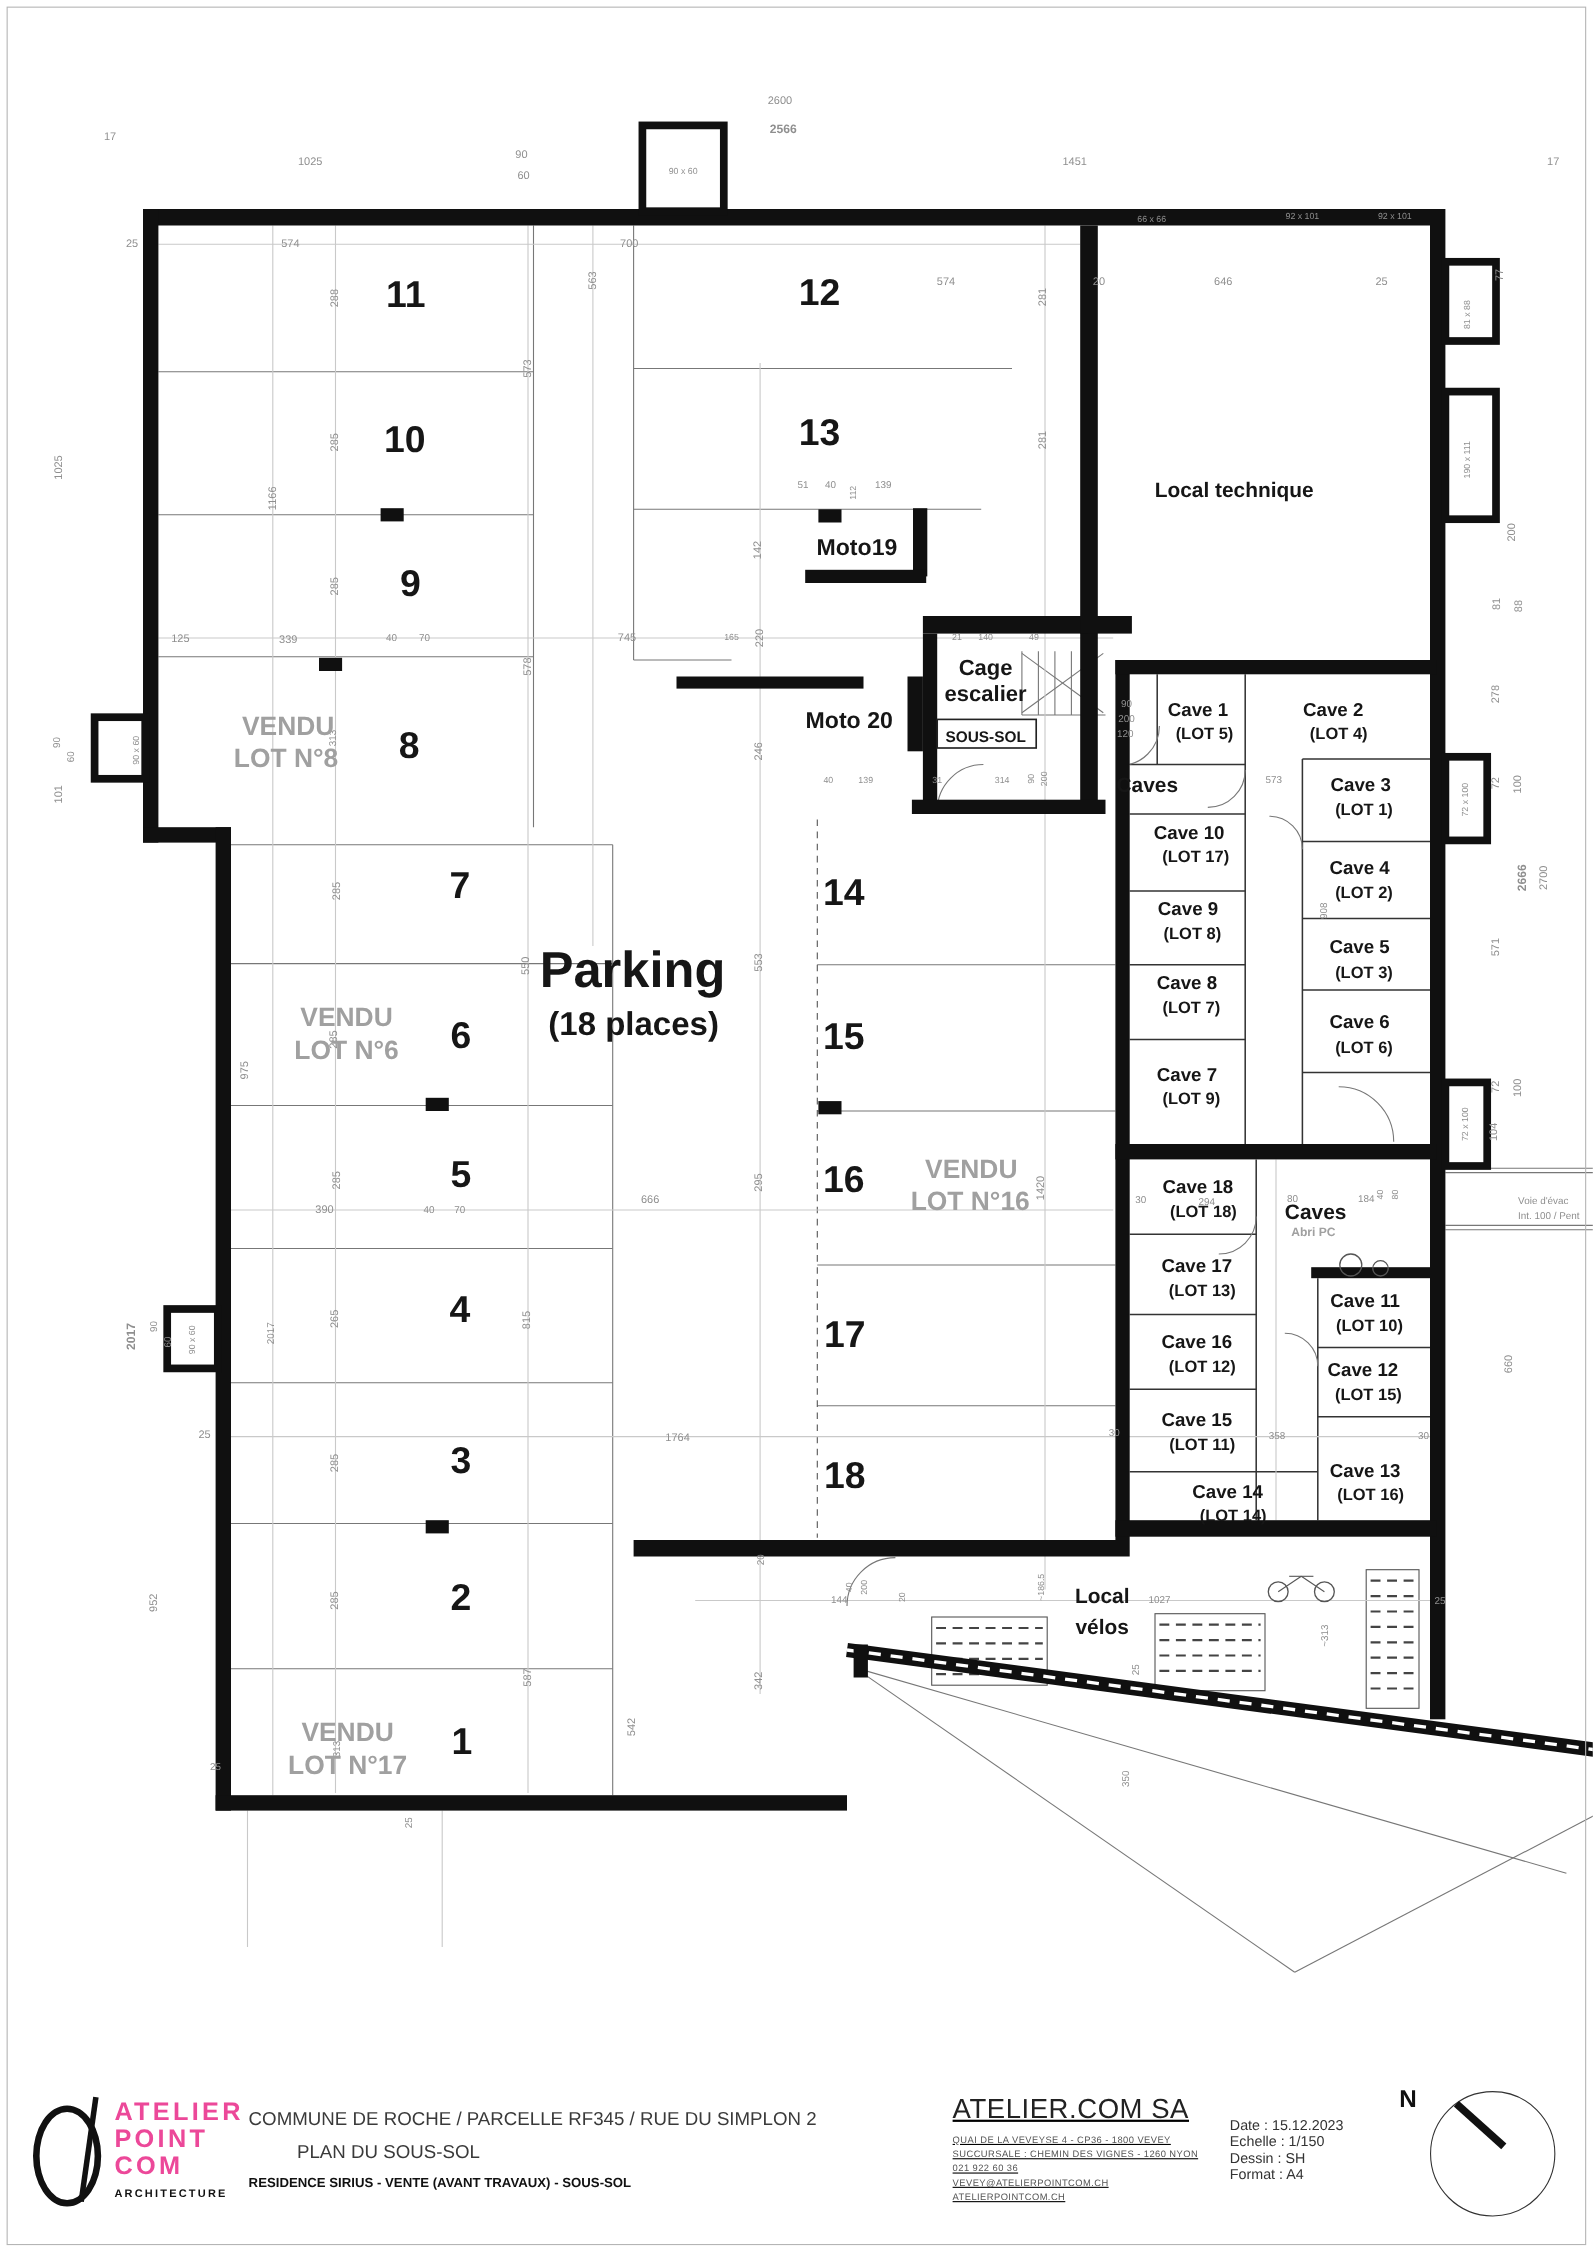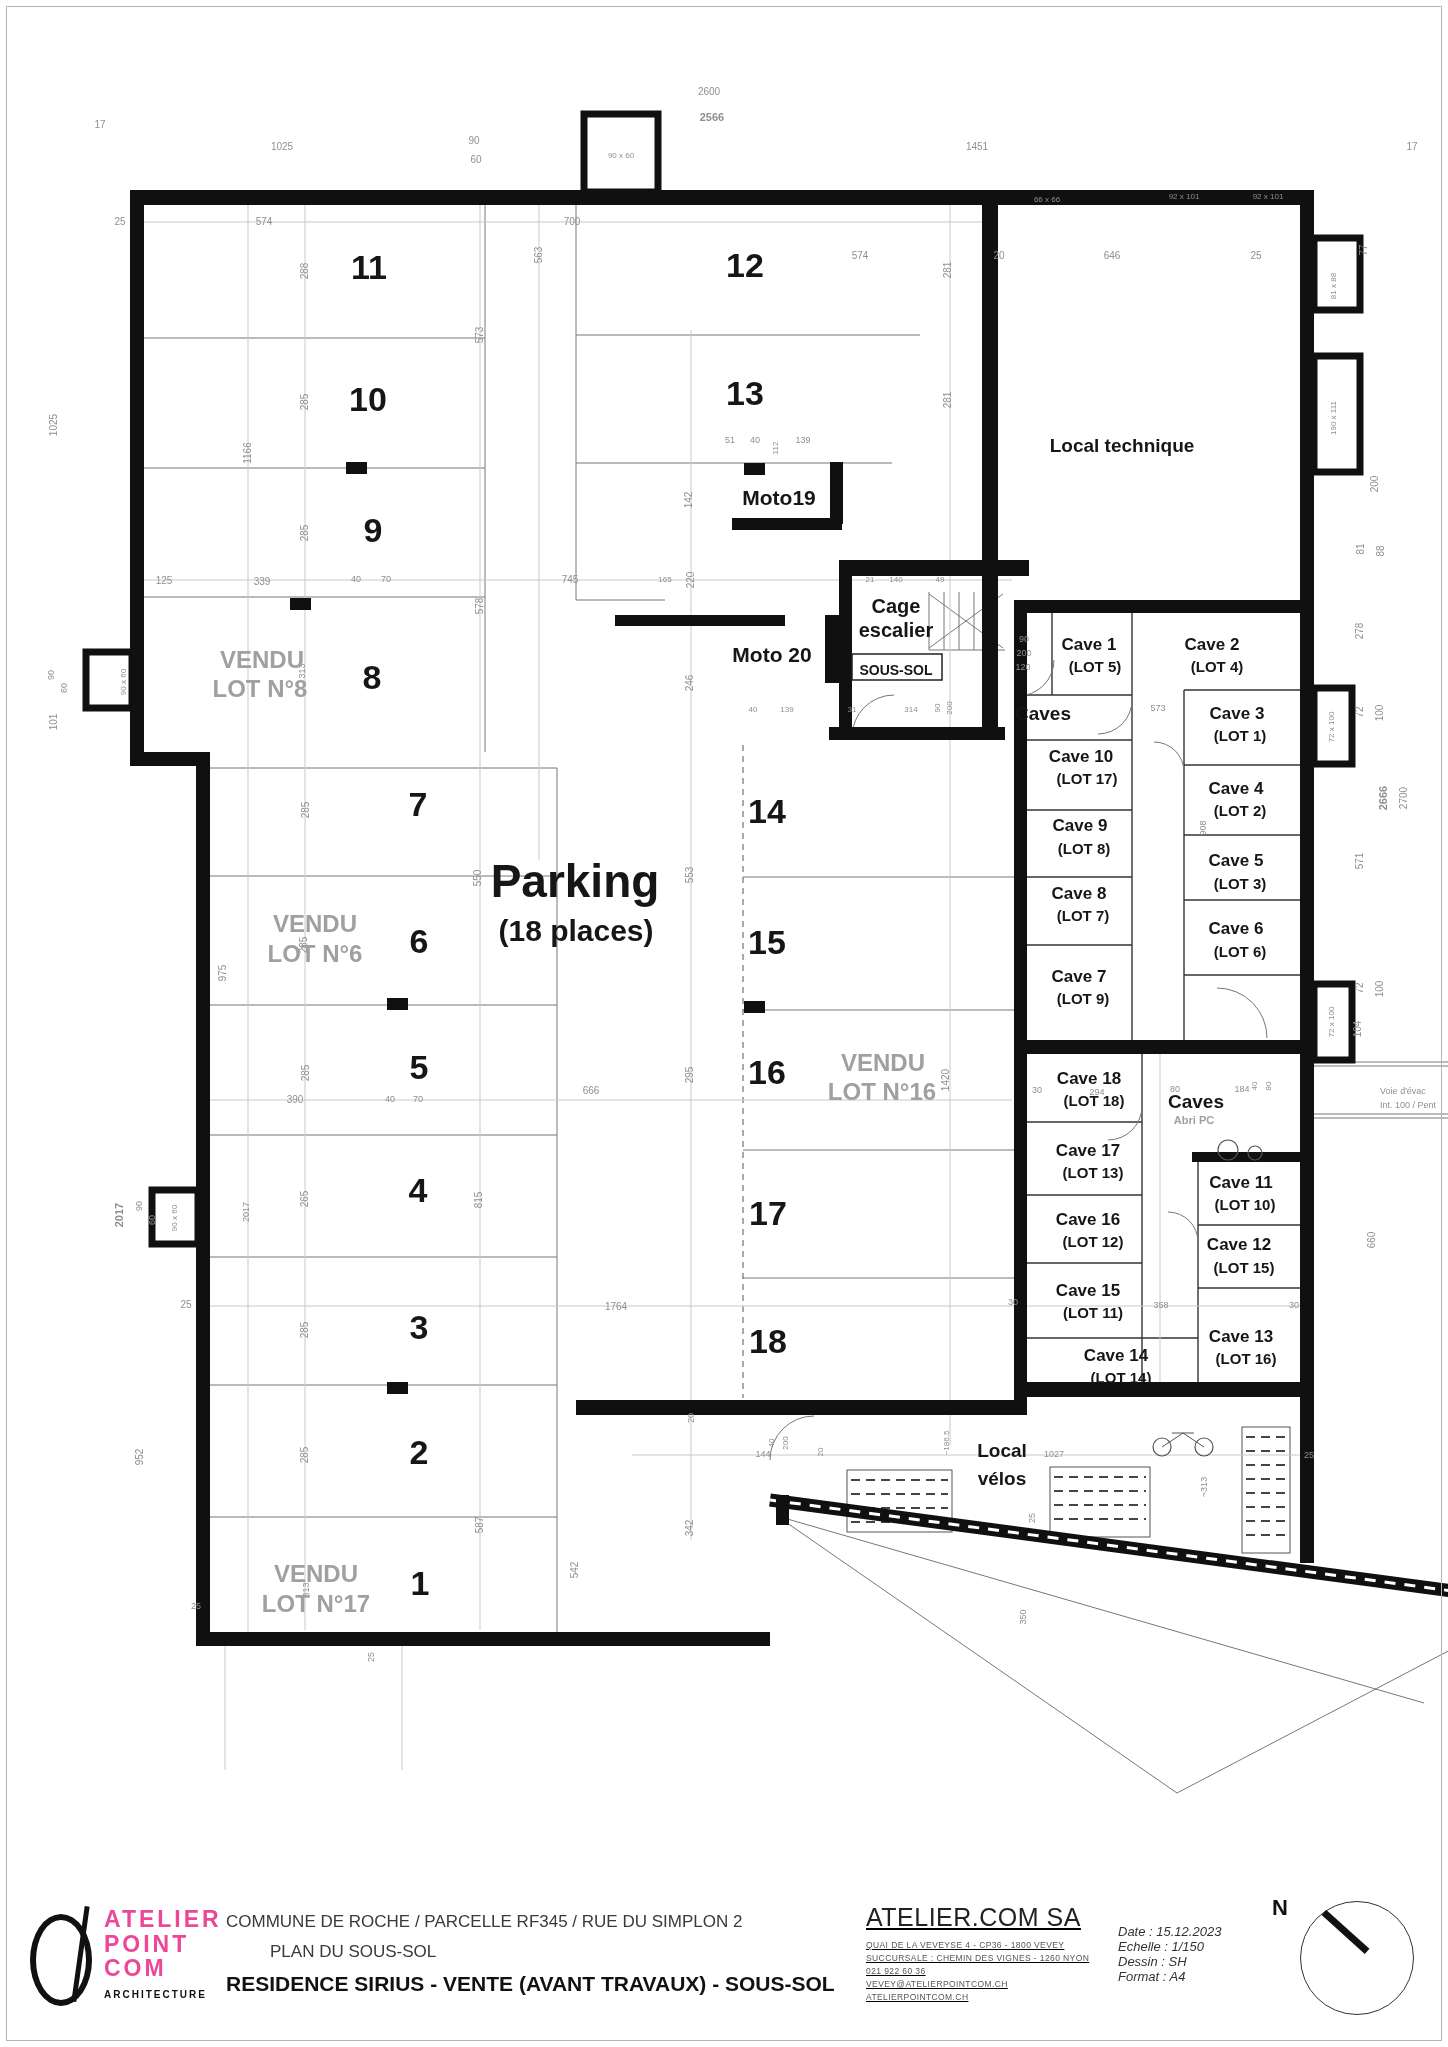--- a/index.html
+++ b/index.html
@@ -12,25 +12,25 @@
   .logo{width:182px;display:flex;align-items:center;gap:10px;flex:0 0 auto;}
   .logo-mark{width:64px;height:96px;position:relative;flex:0 0 auto;}
   .logo-ellipse{position:absolute;left:0;top:8px;width:50px;height:80px;border:6px solid #111;border-radius:50%;}
   .logo-bar{position:absolute;left:48px;top:0;width:5px;height:96px;background:#111;transform:rotate(8deg);}
   .logo-text{display:flex;flex-direction:column;}
   .logo-main{font-size:23px;font-weight:700;letter-spacing:3px;color:#ec4899;line-height:1.08;}
   .logo-sub{font-size:10px;font-weight:700;letter-spacing:2px;color:#111;margin-top:8px;}
   .tb-texts{flex:1 1 auto;display:flex;flex-direction:column;gap:10px;min-width:0;}
   .tb-line1{font-size:17px;color:#3a3a3a;}
   .tb-line2{font-size:17px;color:#3a3a3a;margin-left:44px;}
-  .tb-line3{font-size:21px;font-weight:700;color:#111;}
+  .tb-line3{font-size:12px;font-weight:700;color:#111;}
   .tb-company{flex:0 0 238px;display:flex;flex-direction:column;gap:3px;text-decoration:underline;}
   .tb-company-name{font-size:25px;color:#222;letter-spacing:0.5px;margin-bottom:4px;}
   .tb-addr{font-size:8.5px;color:#555;letter-spacing:0.4px;line-height:1.55;}
-  .tb-meta{flex:0 0 140px;display:flex;flex-direction:column;gap:14px;font-style:italic;}
+  .tb-meta{flex:0 0 140px;display:flex;flex-direction:column;gap:14px;}
   .tb-meta-line{font-size:13px;color:#333;}
   .compass{flex:0 0 150px;position:relative;height:150px;}
   .compass-circle{position:absolute;left:28px;top:22px;width:112px;height:112px;border:1.5px solid #333;border-radius:50%;}
   .compass-needle{position:absolute;left:52px;top:30px;width:58px;height:7px;background:#111;transform:rotate(42deg);transform-origin:0 50%;}
   .compass-n{position:absolute;left:0;top:16px;font-size:22px;font-weight:700;color:#111;}
 </style>
 </head>
 <body>
 
 <div class="page">

